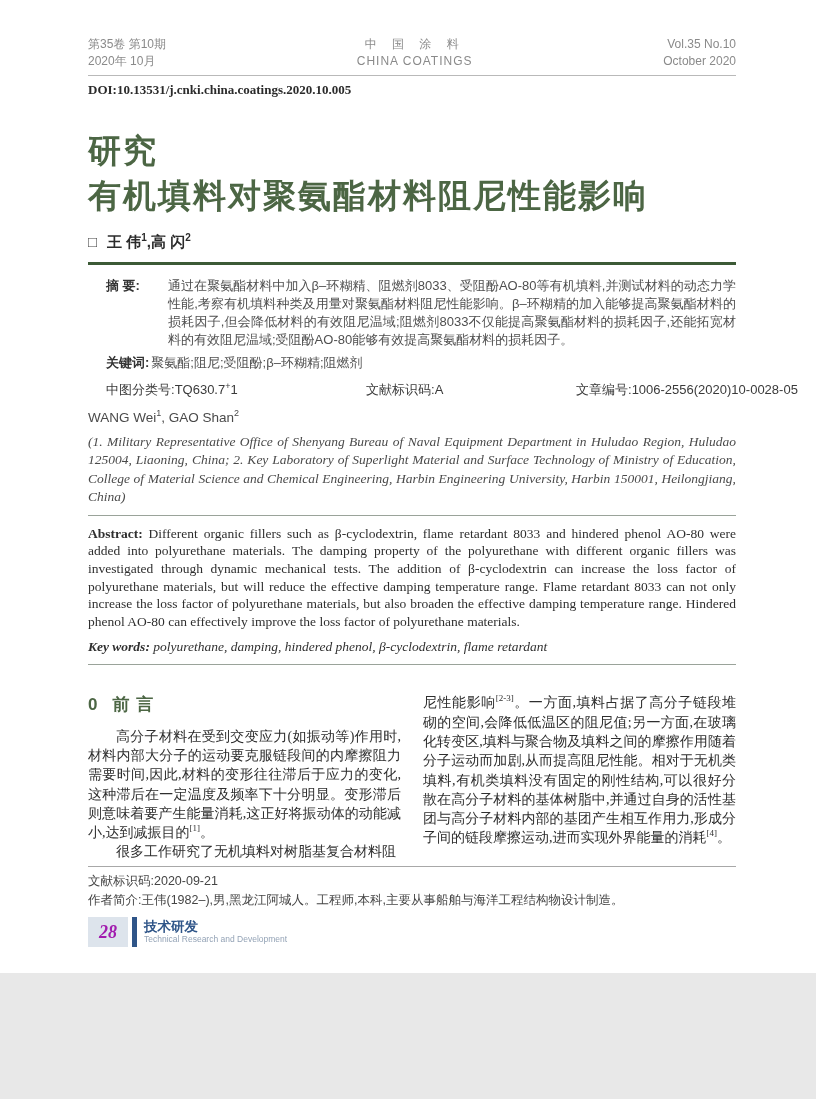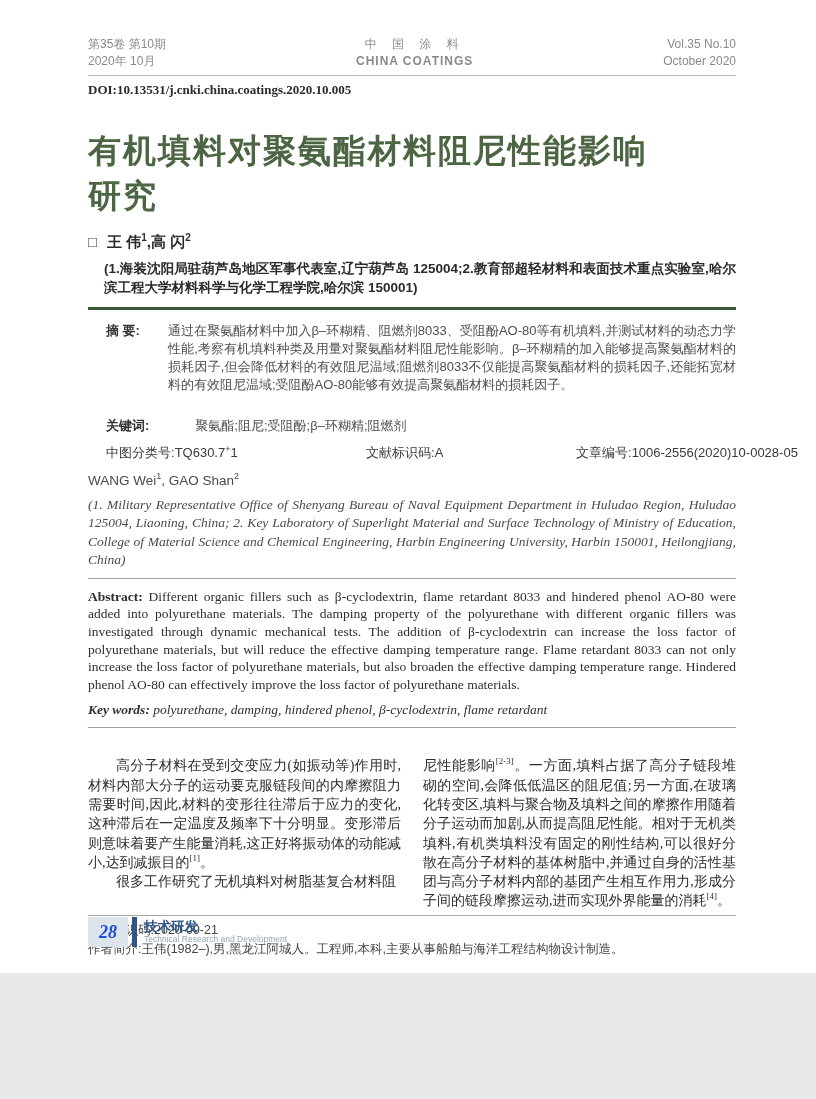--- a/index.html
+++ b/index.html
@@ -6,37 +6,37 @@
   .page{position:relative;width:816px;height:973px;background:#ffffff;margin:0 auto;
         font-family:"Liberation Sans",sans-serif;color:#333;overflow:hidden;}
   .content{position:absolute;left:88px;width:648px;top:36px;}
 
   
   .jheader{display:flex;justify-content:space-between;font-size:12px;line-height:17px;color:#8a8a8a;}
   .jheader .hcol{white-space:nowrap;}
   .jheader .hcenter{text-align:center;}
   .jheader .hright{text-align:right;}
   .jname-cn{letter-spacing:6px;}
-  .jname-en{letter-spacing:1px;font-weight:bold;}
+  .jname-en{letter-spacing:1px;}
   .header-rule{border:none;border-top:1px solid #b9b9b9;margin:5px 0 0 0;}
   .doi{font-family:"Liberation Serif",serif;font-weight:bold;font-size:13px;color:#2b2b2b;margin-top:6px;}
 
   
   .title-cn{margin-top:30px;font-size:33px;line-height:45px;font-weight:bold;color:#4c6644;letter-spacing:2px;}
   .authors-cn{margin-top:14px;font-size:15px;font-weight:bold;color:#2b2b2b;}
   .authors-cn .marker{margin-right:10px;color:#444;font-weight:normal;}
   .authors-cn sup{font-size:10px;}
   .affil-cn{margin-top:7px;padding-left:16px;font-size:13.5px;font-weight:bold;line-height:19px;color:#2b2b2b;text-align:justify;}
   .green-rule{height:3px;background:#3c5a36;border:none;margin:10px 0 0 0;}
 
   
   .abs-cn{margin-top:12px;padding-left:18px;display:flex;font-size:13px;line-height:18px;color:#4f4f4f;}
   .abs-cn .lbl{flex:0 0 62px;font-weight:bold;color:#333;}
   .abs-cn .txt{flex:1;text-align:justify;}
-  .kw-cn{margin-top:23px;padding-left:18px;display:flex;font-size:13px;line-height:18px;color:#4f4f4f;gap:44px;}
+  .kw-cn{margin-top:5px;padding-left:18px;display:flex;font-size:13px;line-height:18px;color:#4f4f4f;}
   .kw-cn .lbl{font-weight:bold;color:#333;margin-right:2px;}
   .clc-row{margin-top:9px;padding-left:18px;display:flex;font-size:13px;color:#3a3a3a;}
   .clc-row .cell{white-space:nowrap;}
   .clc-row .c1{flex:0 0 260px;}
   .clc-row .c2{flex:0 0 210px;}
   .clc-row sup{font-size:9px;}
 
   
   .title-en{margin-top:40px;font-size:25px;line-height:37px;font-weight:bold;color:#4c6644;}
   .authors-en{margin-top:9px;font-size:13.5px;color:#4a4a4a;}
@@ -59,21 +59,21 @@
   .col p{margin:0;}
   .col p.indent{text-indent:2em;}
   .col sup{font-size:9px;line-height:0;}
 
   
   .footnotes{margin-top:4px;border-top:1px solid #a8a8a8;padding-top:5px;font-size:12.5px;
              line-height:19px;color:#454545;}
 
   
   .footer{position:absolute;left:88px;bottom:26px;display:flex;align-items:stretch;height:30px;}
-  .page-num{background:#dde4ec;color:#1d4ed8;font-family:"Liberation Serif",serif;font-style:italic;
+  .page-num{background:#dde4ec;color:#a21caf;font-family:"Liberation Serif",serif;font-style:italic;
             font-weight:bold;font-size:18px;display:flex;align-items:center;padding:0 11px;}
   .footer-bar{width:5px;background:#2f5588;margin-left:4px;}
   .footer-text{margin-left:7px;display:flex;flex-direction:column;justify-content:center;}
   .footer-cn{font-size:13.5px;font-weight:bold;color:#2f5588;line-height:15px;}
   .footer-en{font-size:8.5px;color:#94a3b6;line-height:11px;}
 </style>
 </head>
 <body>
 
 <div class="page">
@@ -90,29 +90,28 @@
       </div>
       <div class="hcol hright">
         <div>Vol.35  No.10</div>
         <div>October 2020</div>
       </div>
     </div>
     <hr class="header-rule">
     <div class="doi">DOI:10.13531/j.cnki.china.coatings.2020.10.005</div>
 
     <div class="title-cn">
+      <div>研究</div>
       <div>有机填料对聚氨酯材料阻尼性能影响</div>
-      <div>研究</div>
     </div>
 
     <div class="authors-cn">
       <span class="marker">□</span><span>王  伟</span><sup>1</sup><span>,高  闪</span><sup>2</sup>
     </div>
 
-    <div class="affil-cn">(1.海装沈阳局驻葫芦岛地区军事代表室,辽宁葫芦岛 125004;2.教育部超轻材料和表面技术重点实验室,哈尔滨工程大学材料科学与化学工程学院,哈尔滨 150001)</div>
 
     <hr class="green-rule">
 
     <div class="abs-cn">
       <span class="lbl">摘  要:</span>
       <span class="txt">通过在聚氨酯材料中加入β–环糊精、阻燃剂8033、受阻酚AO-80等有机填料,并测试材料的动态力学性能,考察有机填料种类及用量对聚氨酯材料阻尼性能影响。β–环糊精的加入能够提高聚氨酯材料的损耗因子,但会降低材料的有效阻尼温域;阻燃剂8033不仅能提高聚氨酯材料的损耗因子,还能拓宽材料的有效阻尼温域;受阻酚AO-80能够有效提高聚氨酯材料的损耗因子。</span>
     </div>
 
     <div class="kw-cn">
       <span class="lbl">关键词:</span>
@@ -141,20 +140,23 @@
 
     <div class="kw-en">
       <span class="lbl">Key words:</span>
       <span>polyurethane, damping, hindered phenol, β-cyclodextrin, flame retardant</span>
     </div>
 
     <hr class="thin-rule">
 
     <div class="columns">
       <div class="col">
+        <div class="sec-head">
+          <span class="num">0</span><span>前  言</span>
+        </div>
         <p class="indent"><span>高分子材料在受到交变应力(如振动等)作用时,材料内部大分子的运动要克服链段间的内摩擦阻力需要时间,因此,材料的变形往往滞后于应力的变化,这种滞后在一定温度及频率下十分明显。变形滞后则意味着要产生能量消耗,这正好将振动体的动能减小,达到减振目的</span><sup>[1]</sup><span>。</span></p>
         <p class="indent">很多工作研究了无机填料对树脂基复合材料阻</p>
       </div>
       <div class="col">
         <p><span>尼性能影响</span><sup>[2-3]</sup><span>。一方面,填料占据了高分子链段堆砌的空间,会降低低温区的阻尼值;另一方面,在玻璃化转变区,填料与聚合物及填料之间的摩擦作用随着分子运动而加剧,从而提高阻尼性能。相对于无机类填料,有机类填料没有固定的刚性结构,可以很好分散在高分子材料的基体树脂中,并通过自身的活性基团与高分子材料内部的基团产生相互作用力,形成分子间的链段摩擦运动,进而实现外界能量的消耗</span><sup>[4]</sup><span>。</span></p>
       </div>
     </div>
 
     <div class="footnotes">
       <div><span>文献标识码:</span><span>2020-09-21</span></div>

